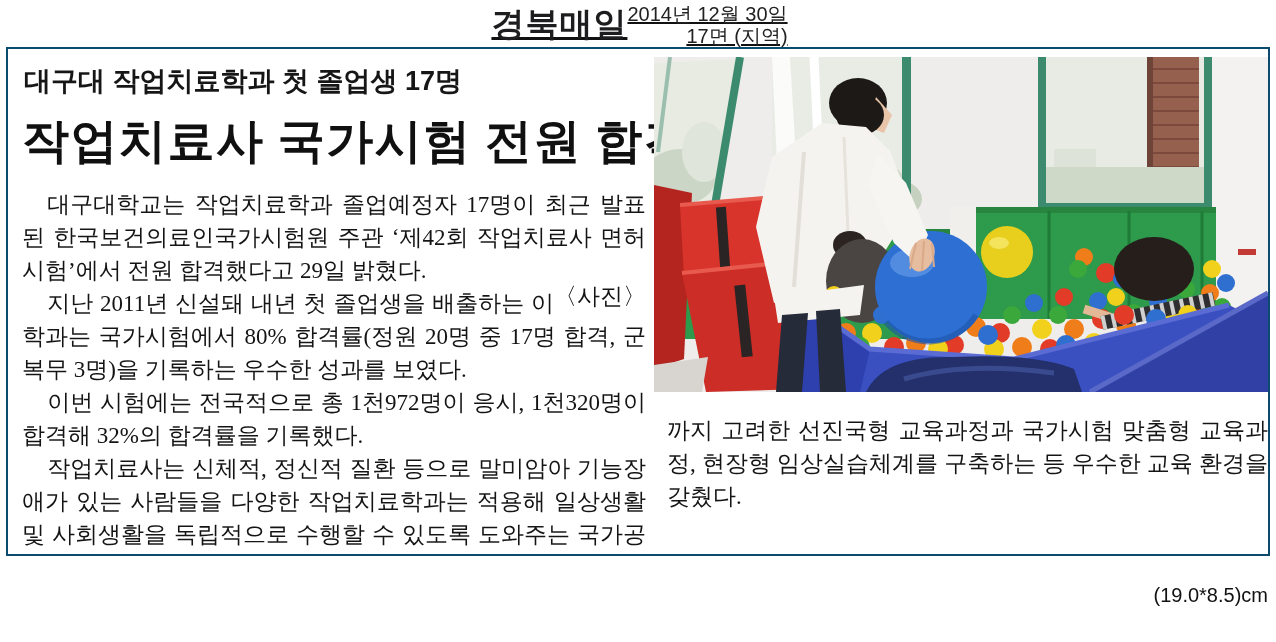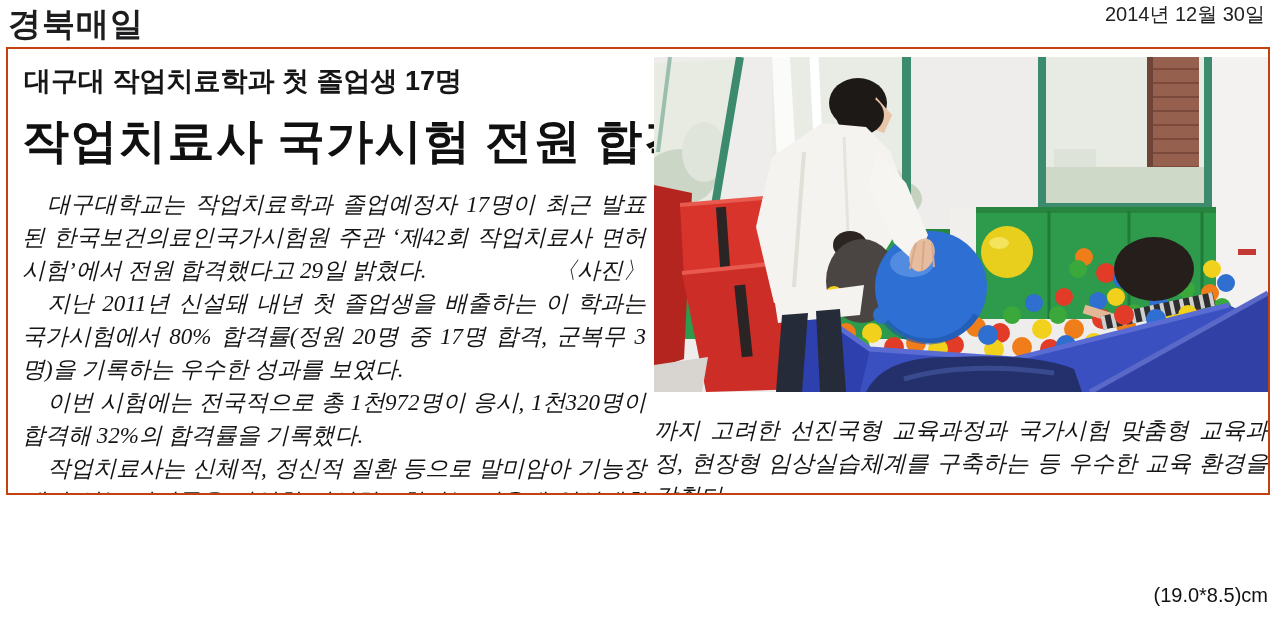--- a/index.html
+++ b/index.html
@@ -8,34 +8,34 @@
     width: 1276px; height: 642px;
     background: #ffffff;
     font-family: "Liberation Sans", sans-serif;
     color: #111;
     overflow: hidden;
   }
   .page { position: relative; width: 1276px; height: 642px; background: #fff; }
 
   
   .topbar {
-    position: absolute; left: 8px; right: 11px; top: 2px;
-    display: flex; justify-content: space-between; align-items: flex-start;
+    position: absolute; left: 8px; right: 5px; top: 2px;
+    display: flex; justify-content: center; align-items: flex-start; text-decoration: underline;
   }
   .masthead {
     font-size: 33px; font-weight: 900; letter-spacing: 1px; color: #1d1d1f;
   }
   .dateline {
     text-align: right; font-size: 20px; line-height: 22px; color: #222; padding-top: 1px;
   }
 
   
   .article-box {
-    position: absolute; left: 6px; top: 47px; width: 1264px; height: 448px;
-    border: 2px solid #c2410c; background: #fff;
+    position: absolute; left: 6px; top: 47px; width: 1264px; height: 509px;
+    border: 2px solid #0c4a6e; background: #fff;
     display: flex; overflow: hidden;
   }
   .col-left {
     width: 646px; padding: 8px 8px 0 14px; flex: none;
   }
   .col-right {
     flex: 1; padding: 8px 8px 0 0;
     display: flex; flex-direction: column;
   }
 
@@ -53,46 +53,47 @@
     white-space: nowrap;
   }
 
   .bodytext {
     font-family: "Liberation Serif", serif;
     font-size: 23px; line-height: 33px;
     text-align: justify; word-break: break-all;
     color: #141414;
   }
   .col-left .bodytext { margin-top: 20px; }
-  .bodytext p { margin: 0; text-indent: 1.1em; font-style: italic; }
-  .photo-tag { float: right; text-indent: 0; }
+  .bodytext p { margin: 0; text-indent: 1.1em; }
+  .photo-tag { float: right; text-indent: 0; margin-top: 26px; }
 
   .photo {
     width: 614px; height: 335px; flex: none;
     overflow: hidden; background: #efedeb;
   }
   .photo svg { display: block; width: 100%; height: 100%; }
 
-  .col-right .bodytext { margin-top: 22px; }
+  .col-right .bodytext { margin-top: 22px; margin-left: 13px; }
 
   .size-note {
     position: absolute; right: 8px; top: 584px;
     font-size: 20px; color: #111;
     font-family: "Liberation Sans", sans-serif;
   }
 </style>
 </head>
 <body>
 
 <div class="page">
 
   <div class="topbar">
     <div class="masthead">경북매일</div>
     <div class="dateline">
       <div>2014년 12월 30일</div>
+      <div>17면 (지역)</div>
     </div>
   </div>
 
   <div class="article-box">
 
     <div class="col-left">
       <h2 class="kicker">대구대 작업치료학과 첫 졸업생 17명</h2>
       <h1 class="headline">작업치료사 국가시험 전원 합격</h1>
       <div class="bodytext">
         <p><span>대구대학교는 작업치료학과 졸업예정자 17명이 최근 발표된 한국보건의료인국가시험원 주관 ‘제42회 작업치료사 면허시험’에서 전원 합격했다고 29일 밝혔다.</span><span class="photo-tag">〈사진〉</span></p>

